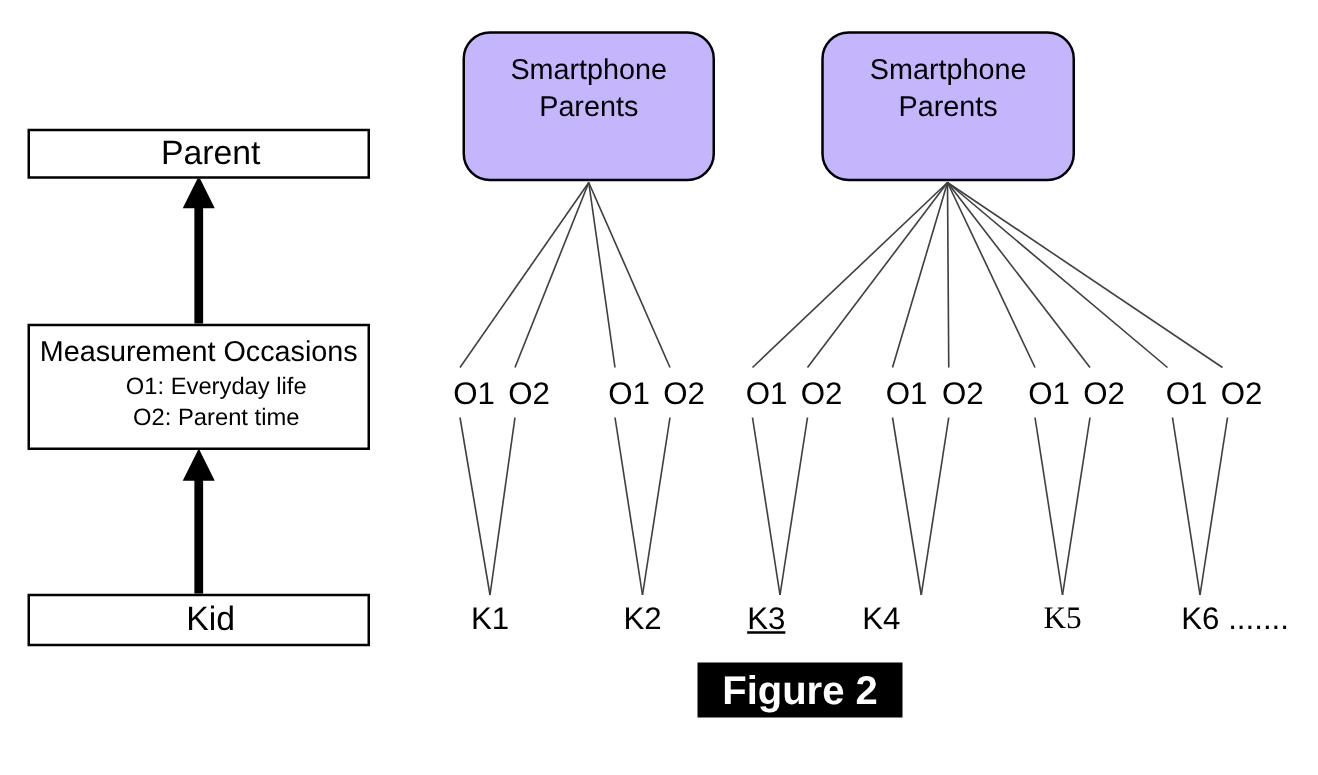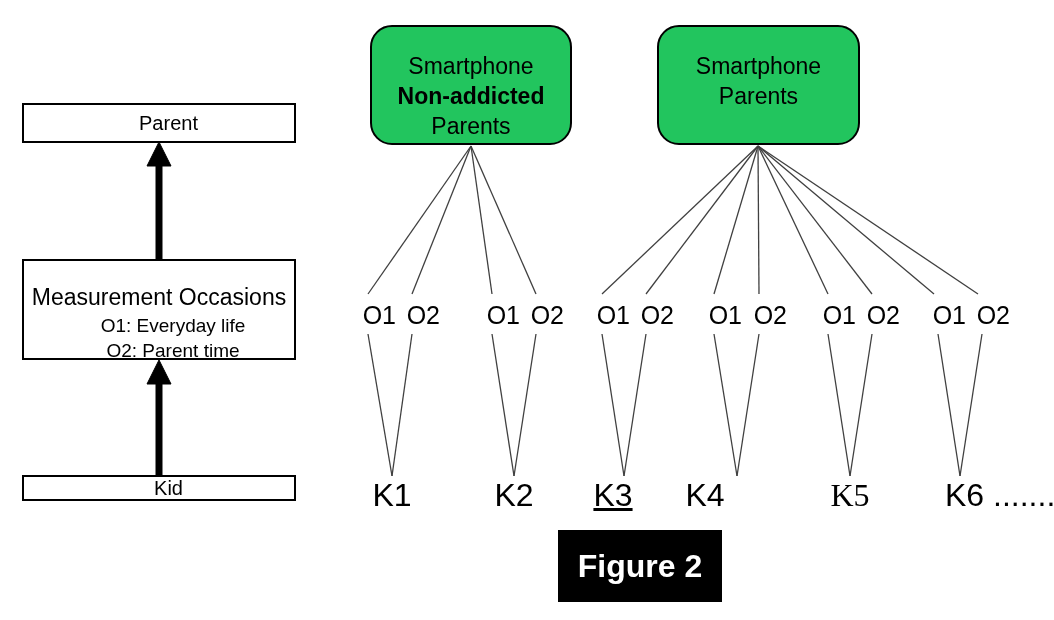--- a/index.html
+++ b/index.html
@@ -27,48 +27,48 @@
     position: absolute;
     border: 2px solid #000000;
     background: #ffffff;
     display: flex;
     align-items: center;
     justify-content: center;
     box-sizing: border-box;
     text-align: center;
   }
   .box-label {
-    font-size: 20px;
+    font-size: 27px;
     line-height: 1.1;
     margin-left: 19px;
   }
   .mo-box {
     flex-direction: column;
     justify-content: flex-start;
-    padding-top: 20px;
+    padding-top: 4px;
   }
   .mo-title {
     font-size: 23px;
     line-height: 32px;
     white-space: nowrap;
   }
   .mo-sub {
     font-size: 19px;
     line-height: 25px;
     white-space: nowrap;
     margin-left: 28px;
   }
   .rbox {
     position: absolute;
     border: 2px solid #000000;
     border-radius: 22px;
-    background: #22c55e;
+    background: #c4b5fd;
     box-sizing: border-box;
     text-align: center;
-    padding-top: 24px;
+    padding-top: 13px;
   }
   .rbox div {
     font-size: 23px;
     line-height: 30px;
     white-space: nowrap;
   }
   .rbox .bold {
     font-weight: bold;
   }
   .olabel {
@@ -78,34 +78,34 @@
     text-align: right;
     font-size: 25px;
     line-height: 28px;
     white-space: nowrap;
   }
   .klabel {
     position: absolute;
     width: 64px;
     top: 481px;
     text-align: center;
-    font-size: 32px;
+    font-size: 25px;
     line-height: 28px;
     white-space: nowrap;
   }
   .klabel.klast {
     width: 120px;
     text-align: left;
   }
   .figlabel {
     position: absolute;
     left: 558px;
     top: 530px;
     width: 164px;
-    height: 72px;
+    height: 44px;
     background: #000000;
     color: #ffffff;
     display: flex;
     align-items: center;
     justify-content: center;
     font-size: 32px;
     font-weight: bold;
   }
 </style>
 </head>
@@ -162,27 +162,26 @@
   <div class="box" style="left:22px; top:103px; width:274px; height:40px;">
     <span class="box-label">Parent</span>
   </div>
 
   <div class="box mo-box" style="left:22px; top:259px; width:274px; height:101px;">
     <div class="mo-title">Measurement Occasions</div>
     <div class="mo-sub">O1: Everyday life</div>
     <div class="mo-sub">O2: Parent time</div>
   </div>
 
-  <div class="box" style="left:22px; top:475px; width:274px; height:26px;">
+  <div class="box" style="left:22px; top:475px; width:274px; height:42px;">
     <span class="box-label">Kid</span>
   </div>
 
   <div class="rbox" style="left:370px; top:25px; width:202px; height:120px;">
     <div>Smartphone</div>
-    <div class="bold">Non-addicted</div>
     <div>Parents</div>
   </div>
 
   <div class="rbox" style="left:657px; top:25px; width:203px; height:120px;">
     <div>Smartphone</div>
     <div>Parents</div>
   </div>
 
   <span class="olabel" style="left:340px;">O1</span>
   <span class="olabel" style="left:384px;">O2</span>

